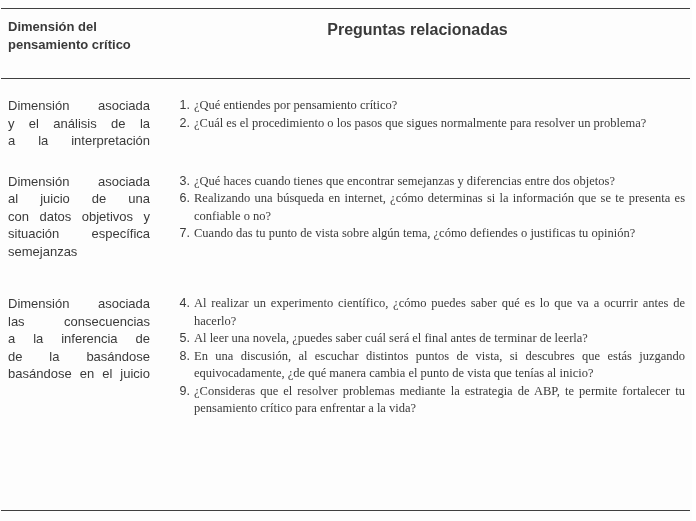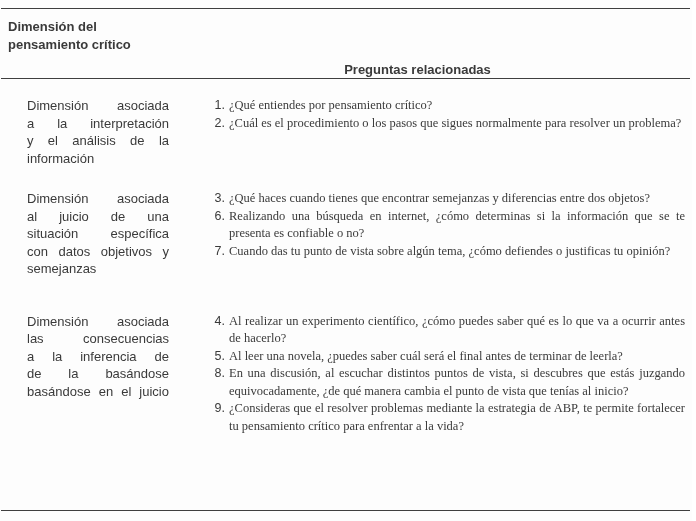--- a/index.html
+++ b/index.html
@@ -37,38 +37,36 @@
     grid-template-columns: 142px 1fr;
     column-gap: 0;
   }
   .header-dim {
     font-weight: bold;
     font-size: 13px;
     line-height: 17.5px;
   }
   .header-q {
     font-weight: bold;
-    font-size: 13px;
+    font-size: 16px;
     line-height: 17.5px;
     text-align: center;
     padding-top: 3px;
-    margin-top: 40px;
   }
 
   .tbody {
     position: absolute;
     top: 97px;
     left: 8px;
     right: 7px;
   }
   .trow {
     display: grid;
     grid-template-columns: 142px 1fr;
-    column-gap: 16px;
-    margin-left: 19px;
+    column-gap: 0;
   }
   .trow.row-1 { margin-bottom: 23px; }
   .trow.row-2 { margin-bottom: 35px; }
   .trow.row-3 { margin-bottom: 0; }
 
   .dim-cell {
     font-size: 13px;
     line-height: 17.5px;
   }
   .dim-cell .jline {
@@ -107,42 +105,41 @@
     <div class="header-q">Preguntas relacionadas</div>
   </div>
 
   <div class="rule rule-mid"></div>
 
   <div class="tbody">
 
     <div class="trow row-1">
       <div class="dim-cell">
           <div class="jline">Dimensión asociada</div>
+          <div class="jline">y el análisis de la</div>
           <div class="jline">a la interpretación</div>
-          <div class="jline">y el análisis de la</div>
-          <div>información</div>
         </div>
       <div class="q-cell">
         <div class="q-item">
           <span class="q-num">1.</span>
           <span class="q-text">¿Qué entiendes por pensamiento crítico?</span>
         </div>
         <div class="q-item">
           <span class="q-num">2.</span>
           <span class="q-text">¿Cuál es el procedimiento o los pasos que sigues normalmente para resolver un problema?</span>
         </div>
       </div>
     </div>
 
     <div class="trow row-2">
       <div class="dim-cell">
           <div class="jline">Dimensión asociada</div>
           <div class="jline">al juicio de una</div>
+          <div class="jline">con datos objetivos y</div>
           <div class="jline">situación específica</div>
-          <div class="jline">con datos objetivos y</div>
           <div>semejanzas</div>
         </div>
       <div class="q-cell">
         <div class="q-item">
           <span class="q-num">3.</span>
           <span class="q-text">¿Qué haces cuando tienes que encontrar semejanzas y diferencias entre dos objetos?</span>
         </div>
         <div class="q-item">
           <span class="q-num">6.</span>
           <span class="q-text">Realizando una búsqueda en internet, ¿cómo determinas si la información que se te presenta es confiable o no?</span>

